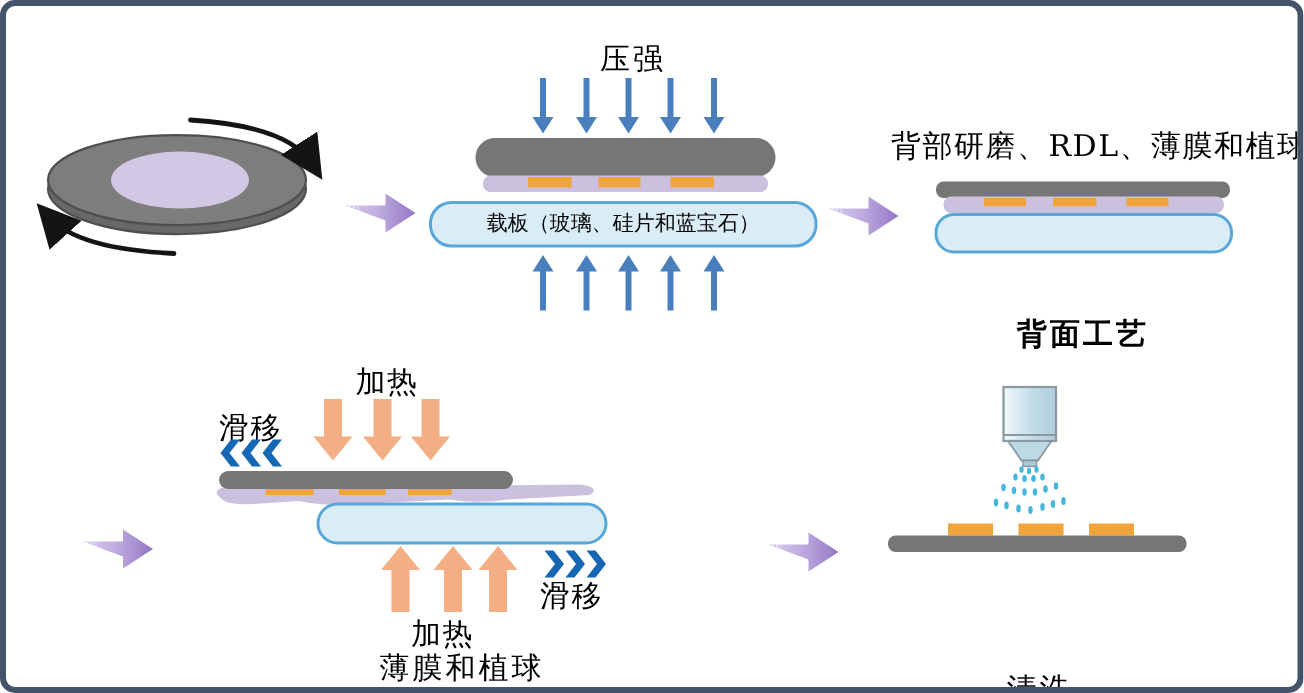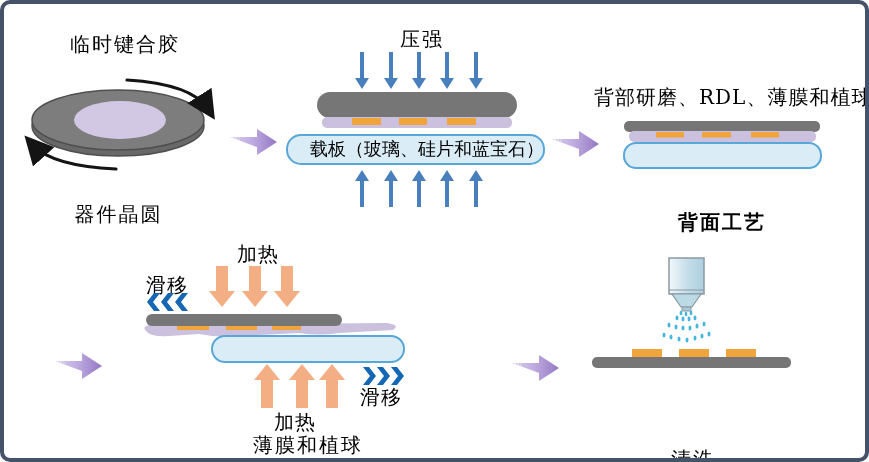--- a/index.html
+++ b/index.html
@@ -17,44 +17,42 @@
   .abs{position:absolute;}
   .lbl{
     position:absolute;
     text-align:center;
     color:#000;
     font-family:"DejaVu Serif","Liberation Serif",serif;
     white-space:nowrap;
   }
   .f20{font-size:20px;letter-spacing:2px;}
   .f19{font-size:20px;letter-spacing:1px;}
-  .f18{font-size:18px;letter-spacing:0;text-align:right;}
+  .f18{font-size:14px;letter-spacing:0;}
   svg{display:block;}
 </style>
 </head>
 <body>
 
 <div id="canvas">
 
-  <div class="lbl f20" style="left:48px;top:27px;width:146px;">临时键合胶</div>
 
   <svg class="abs" style="left:20px;top:68px;" width="200" height="112" viewBox="0 0 200 112">
     <defs>
       <marker id="ah1" markerWidth="9" markerHeight="9" refX="5" refY="4.5" orient="auto">
         <path d="M0,0 L9,4.5 L0,9 Z" fill="#141414"></path>
       </marker>
     </defs>
     <ellipse cx="94" cy="54" rx="86" ry="30" fill="#686868" stroke="#4f4f4f" stroke-width="1.5"></ellipse>
     <ellipse cx="94" cy="48" rx="86" ry="30" fill="#7d7d7d" stroke="#4f4f4f" stroke-width="1.5"></ellipse>
     <ellipse cx="96" cy="48" rx="46" ry="19" fill="#d2c8e3"></ellipse>
     <path d="M 103 8 Q 168 12 184 37" fill="none" stroke="#141414" stroke-width="3.2" stroke-linecap="round" marker-end="url(#ah1)"></path>
     <path d="M 92 97 Q 28 94 9 73" fill="none" stroke="#141414" stroke-width="3.2" stroke-linecap="round" marker-end="url(#ah1)"></path>
   </svg>
 
-  <div class="lbl f20" style="left:52px;top:197px;width:125px;">器件晶圆</div>
 
   <svg class="abs" style="left:226px;top:122px;" width="48" height="32" viewBox="0 0 48 32">
     <defs>
         <linearGradient id="pg1" x1="0%" y1="0%" x2="100%" y2="0%">
       <stop offset="0%" stop-color="#d8cdee"></stop>
           <stop offset="45%" stop-color="#c0aee1"></stop>
           <stop offset="100%" stop-color="#9477c4"></stop>
     </linearGradient>
       </defs>
     <polygon points="0,11 27,11 27,3 47,16 27,29 27,21" fill="url(#pg1)"></polygon>

